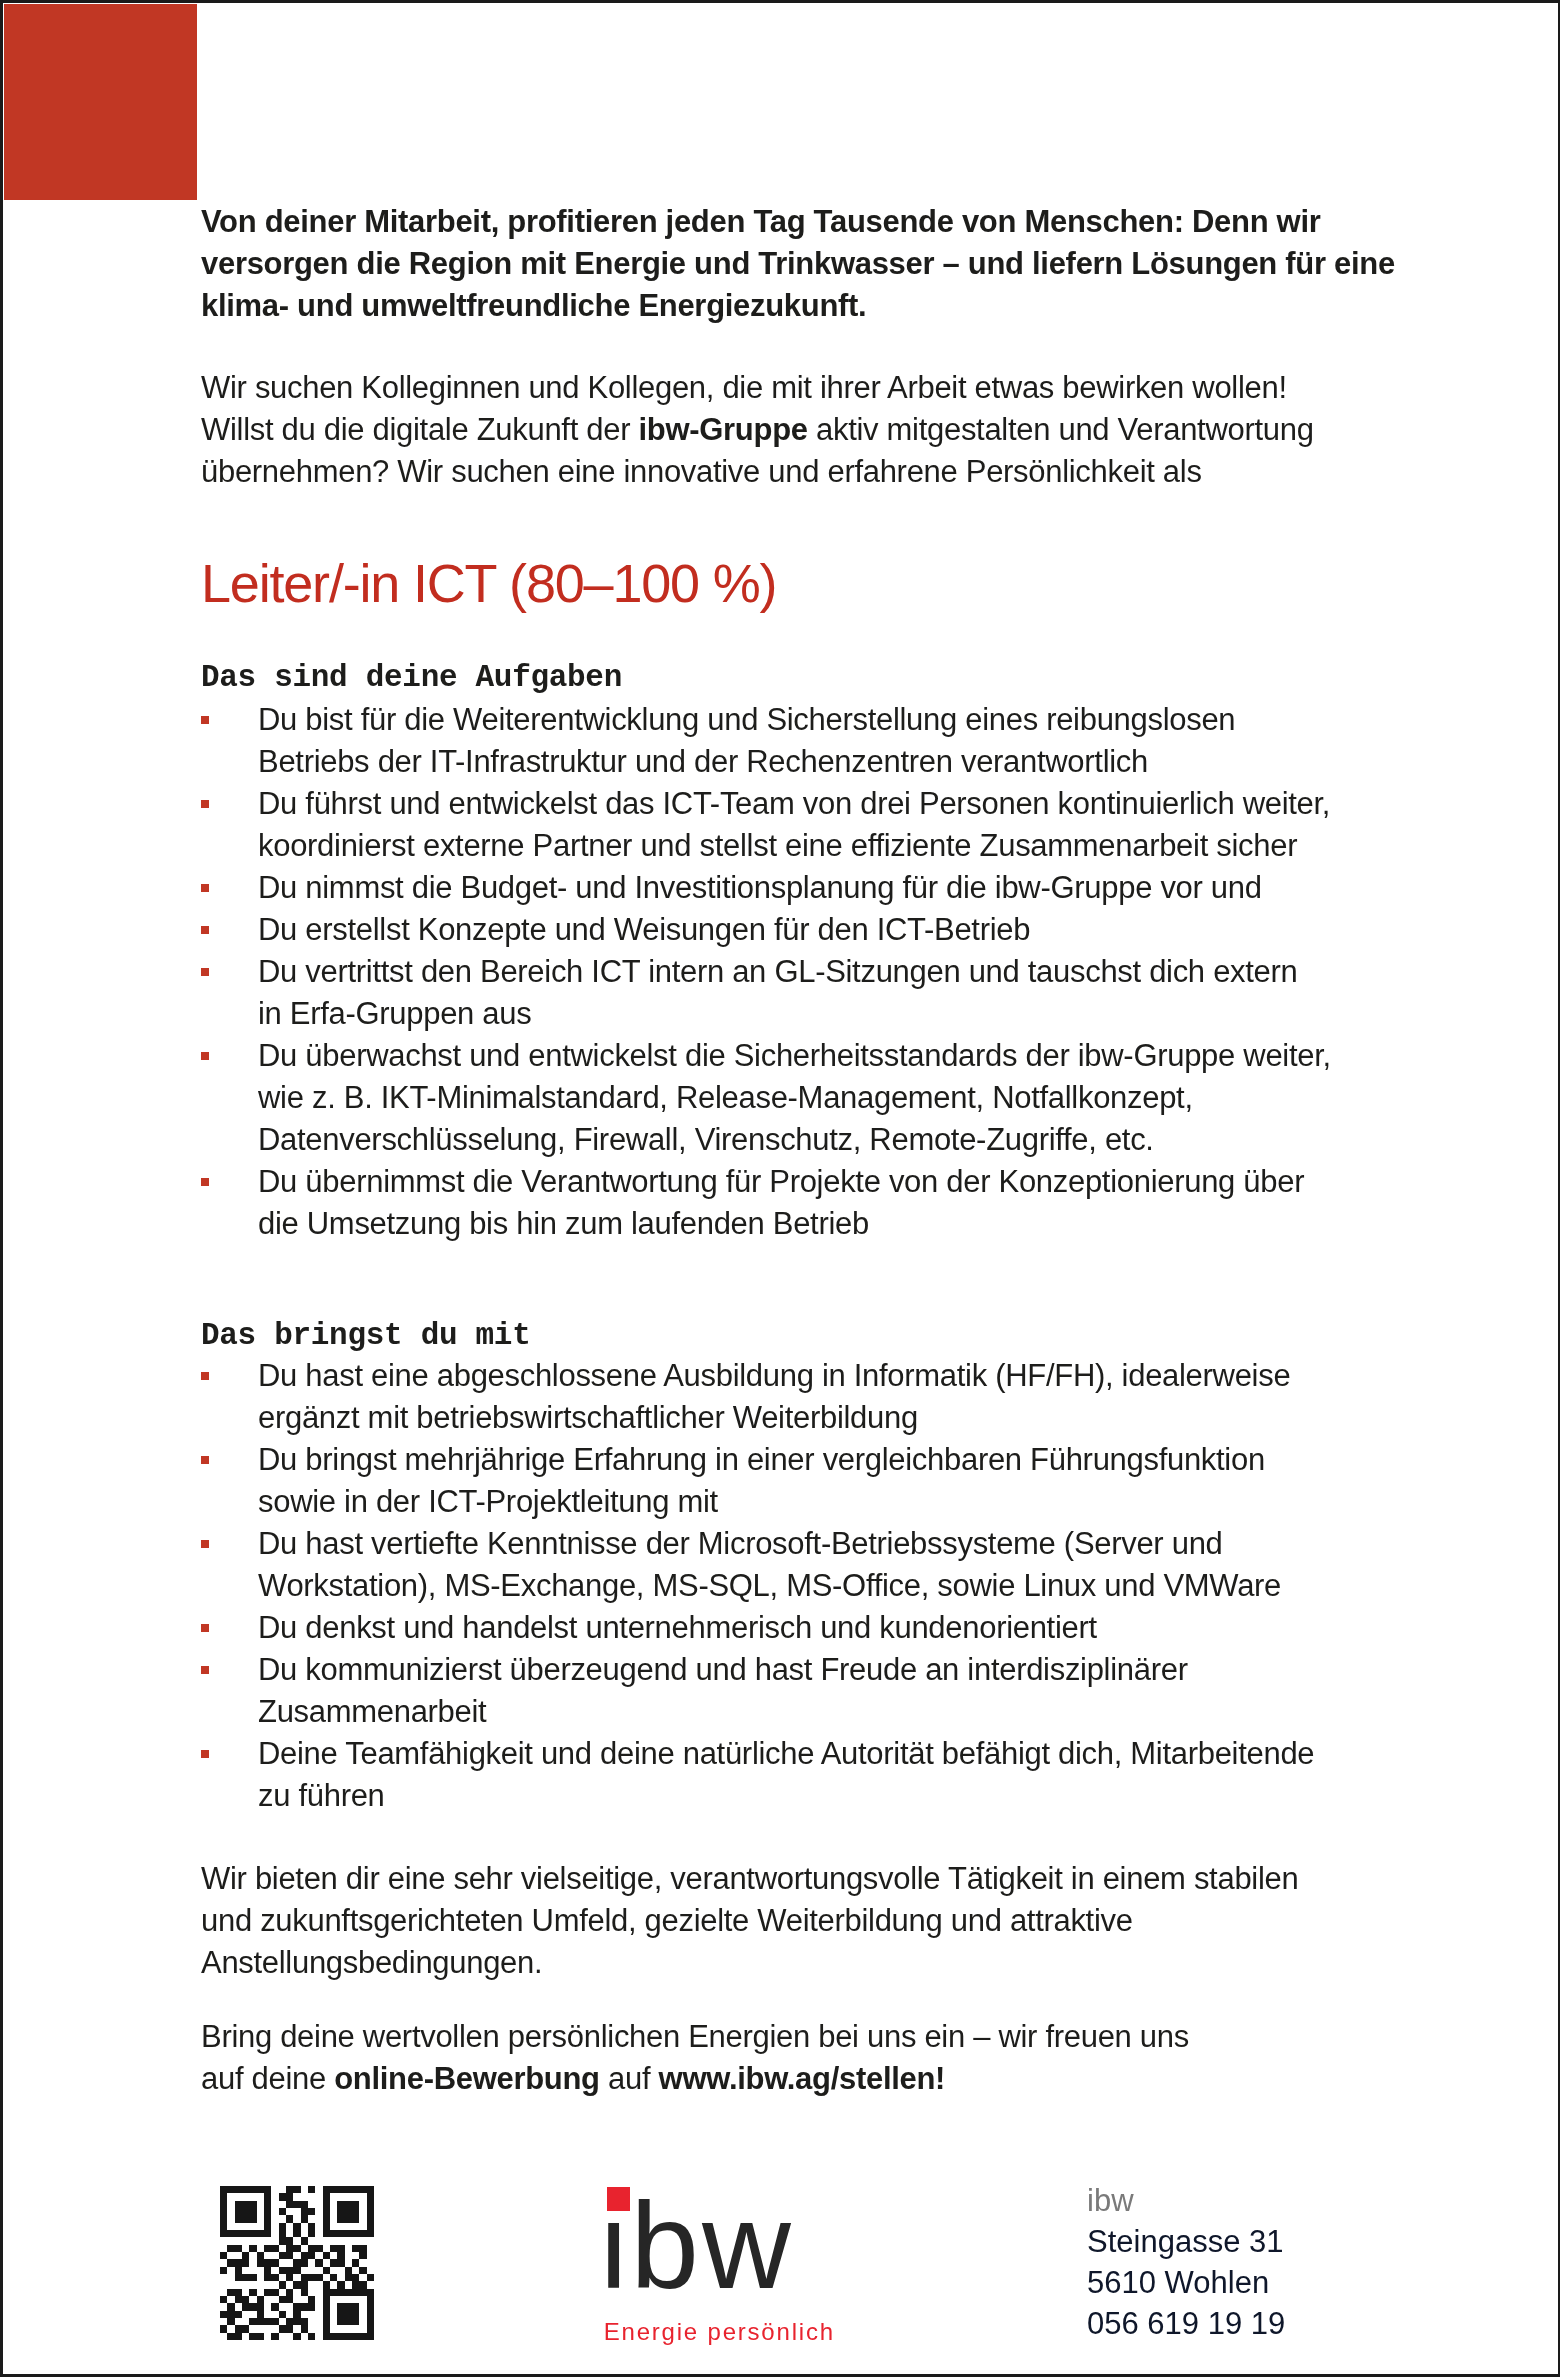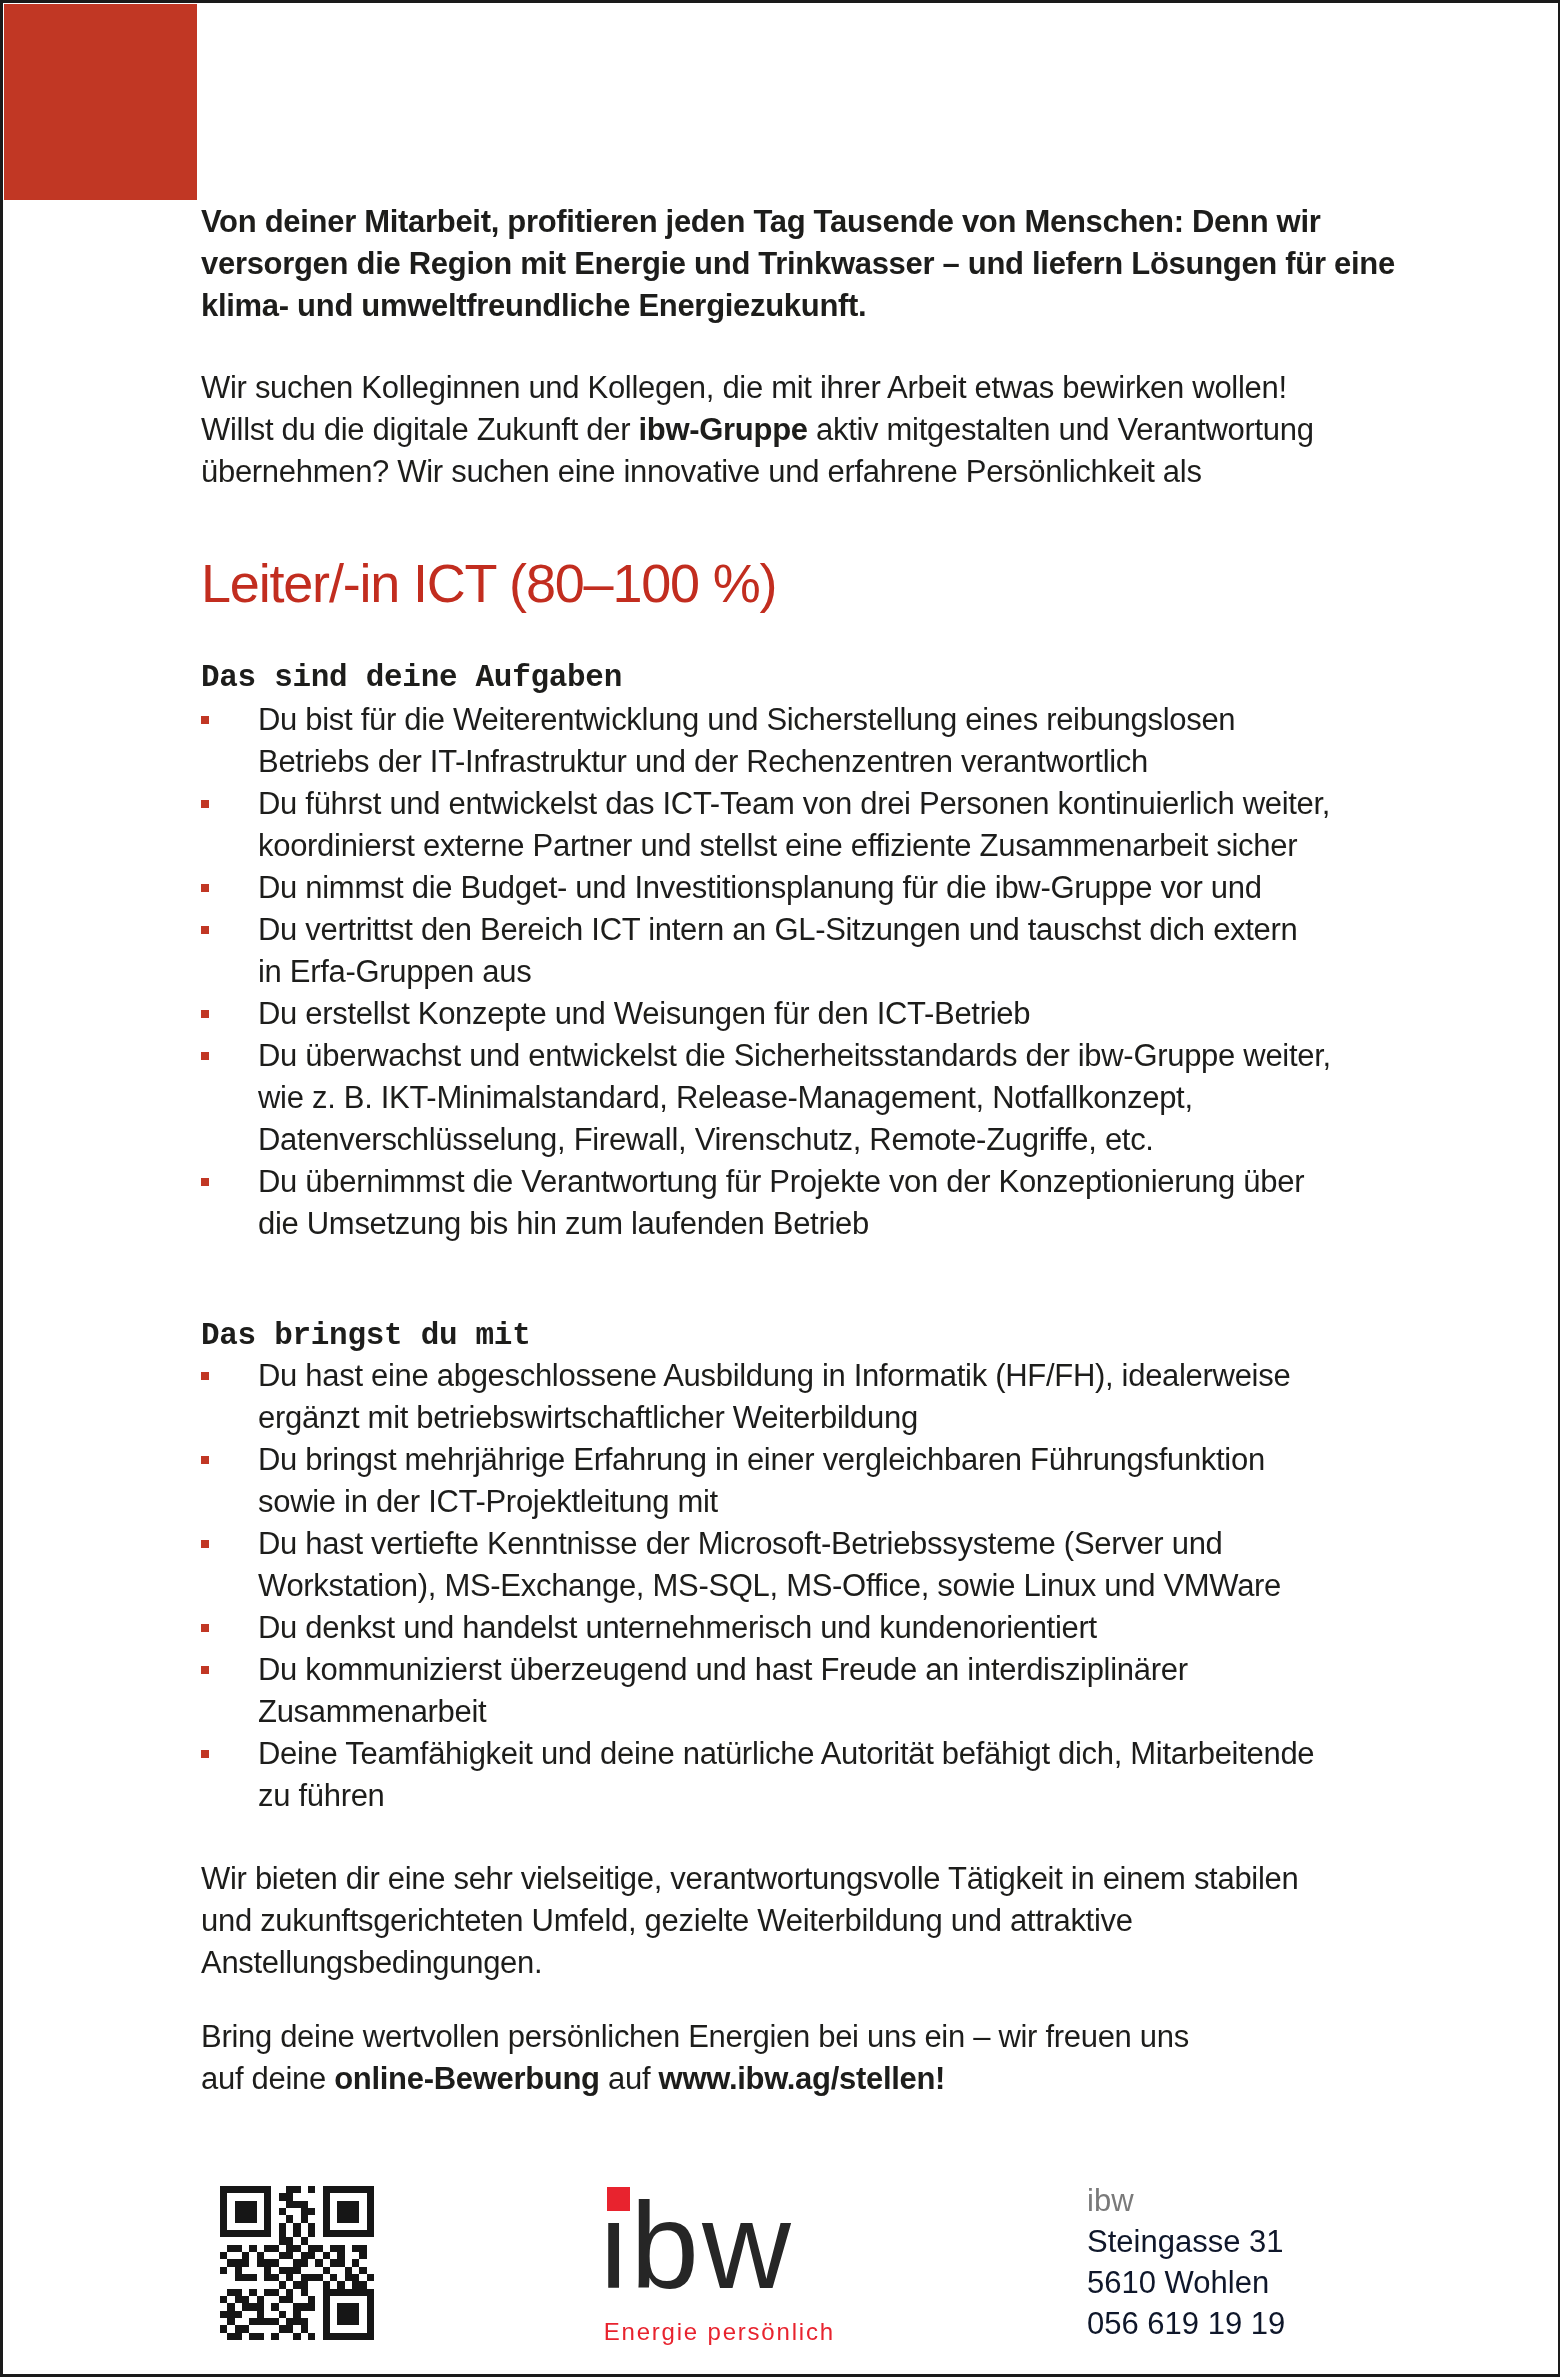--- a/index.html
+++ b/index.html
@@ -118,26 +118,26 @@
     <span class="bullet"></span>
     <div class="line">Du führst und entwickelst das ICT-Team von drei Personen kontinuierlich weiter,</div>
     <div class="line">koordinierst externe Partner und stellst eine effiziente Zusammenarbeit sicher</div>
   </div>
   <div class="item">
     <span class="bullet"></span>
     <div class="line">Du nimmst die Budget- und Investitionsplanung für die ibw-Gruppe vor und</div>
   </div>
   <div class="item">
     <span class="bullet"></span>
+    <div class="line">Du erstellst Konzepte und Weisungen für den ICT-Betrieb</div>
+  </div>
+  <div class="item">
+    <span class="bullet"></span>
     <div class="line">Du vertrittst den Bereich ICT intern an GL-Sitzungen und tauschst dich extern</div>
     <div class="line">in Erfa-Gruppen aus</div>
-  </div>
-  <div class="item">
-    <span class="bullet"></span>
-    <div class="line">Du erstellst Konzepte und Weisungen für den ICT-Betrieb</div>
   </div>
   <div class="item">
     <span class="bullet"></span>
     <div class="line">Du überwachst und entwickelst die Sicherheitsstandards der ibw-Gruppe weiter,</div>
     <div class="line">wie z. B. IKT-Minimalstandard, Release-Management, Notfallkonzept,</div>
     <div class="line">Datenverschlüsselung, Firewall, Virenschutz, Remote-Zugriffe, etc.</div>
   </div>
   <div class="item">
     <span class="bullet"></span>
     <div class="line">Du übernimmst die Verantwortung für Projekte von der Konzeptionierung über</div>

